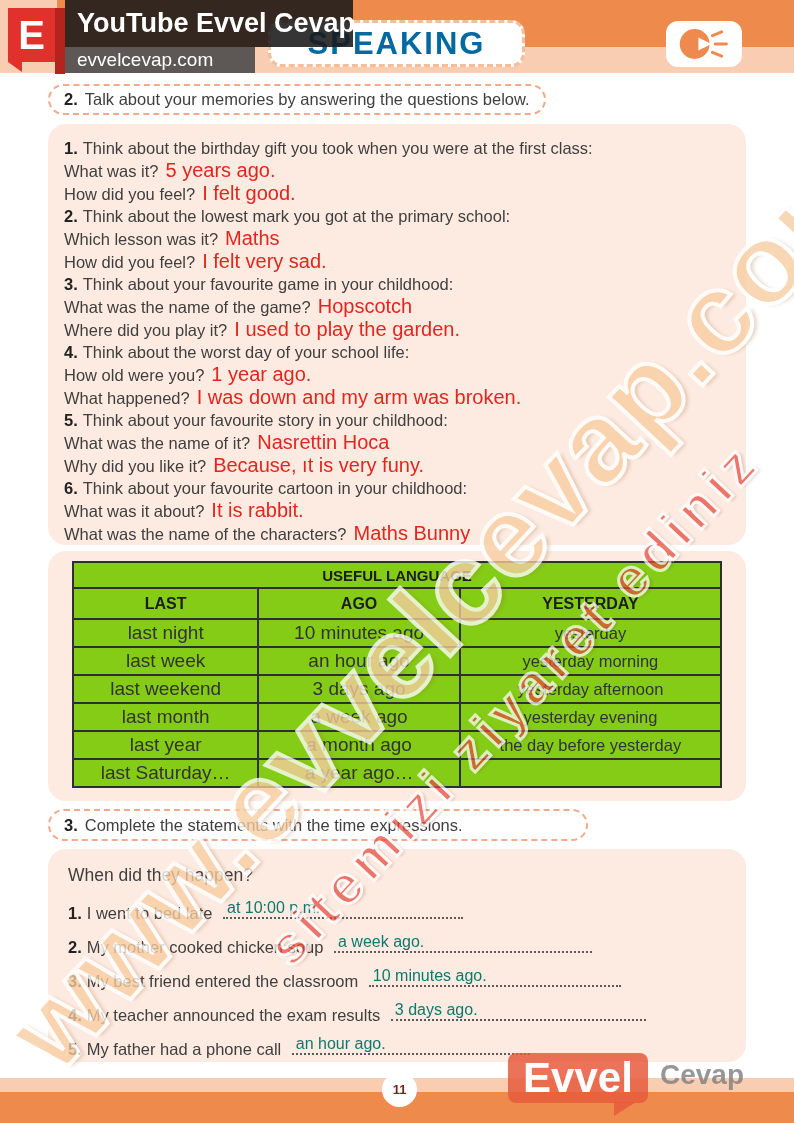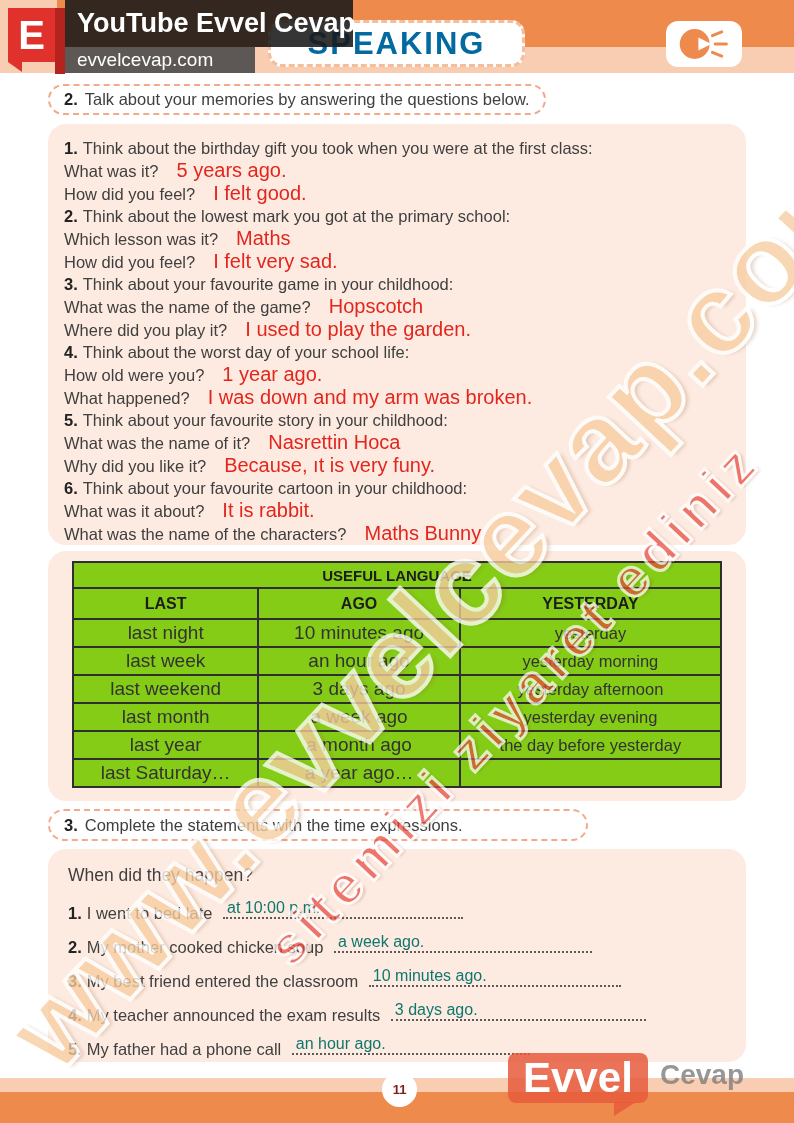--- a/index.html
+++ b/index.html
@@ -39,21 +39,21 @@
 
   
   .panel { position:absolute; background:#FDEBE1; border-radius:18px; }
   .qpanel { left:48px; top:124px; width:698px; height:421px; padding:13px 16px; }
   .tpanel { left:48px; top:551px; width:698px; height:250px; padding:10px 24px; }
   .spanel { left:48px; top:849px; width:698px; height:213px; padding:12px 20px; }
 
   .qline { font-size:16.5px; color:#3f3f3f; line-height:22px; }
   .qline .num { font-weight:bold; color:#222; margin-right:5px; }
   .qa { font-size:16.5px; color:#3f3f3f; line-height:22px; }
-  .qa .ans { color:#E3261D; font-size:20px; margin-left:18px; line-height:22px; }
+  .qa .ans { color:#E3261D; font-size:20px; margin-left:7px; line-height:22px; }
 
   
   table { border-collapse:collapse; width:650px; background:#84cc16; table-layout:fixed; }
   th, td { border:2px solid #2f2f2f; text-align:center; color:#333; }
   .t-title { height:26px; font-size:15px; font-weight:bold; color:#1d1d1d; }
   .t-head  { height:31px; font-size:16px; font-weight:bold; color:#1d1d1d; }
   td { height:28px; font-size:19px; font-weight:normal; }
   td.c3 { font-size:16.5px; }
 
   

